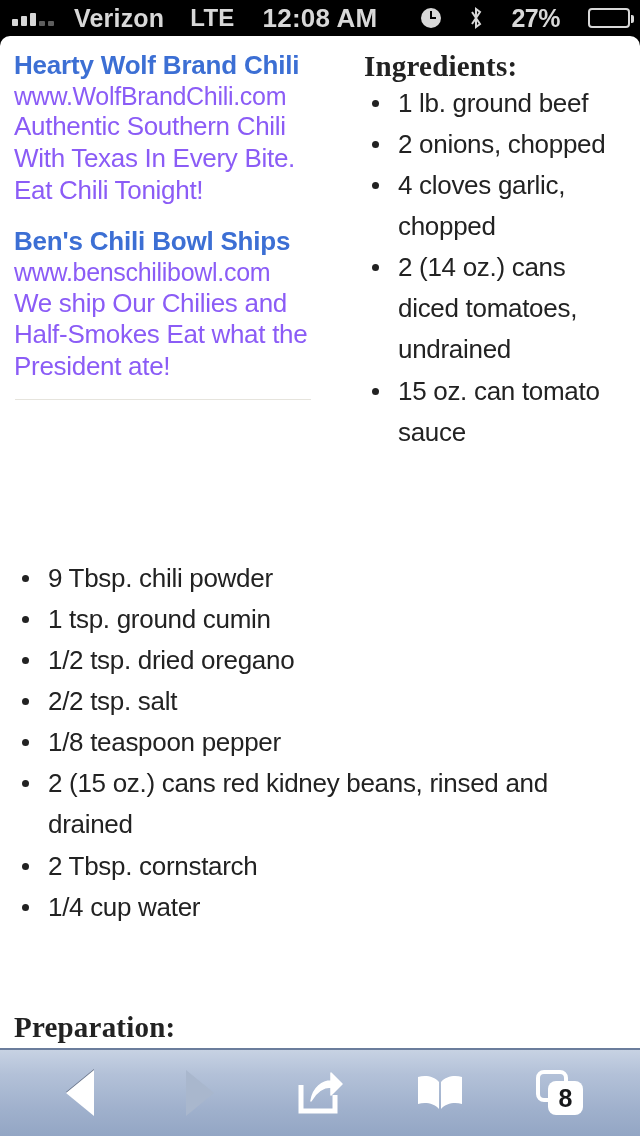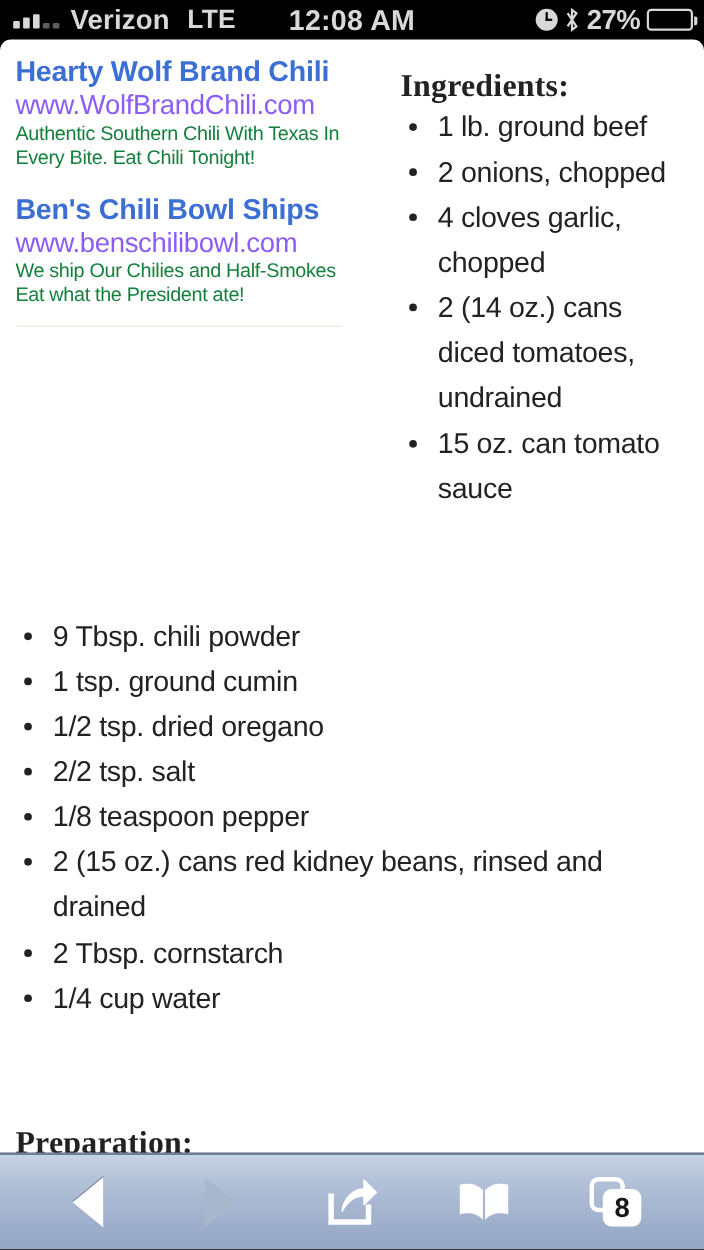--- a/index.html
+++ b/index.html
@@ -33,21 +33,21 @@
     align-items: center;
     color: #d8d8d8;
     font-size: 25px;
     font-weight: bold;
     letter-spacing: 0.2px;
   }
   .sb-left {
     display: flex;
     align-items: center;
     padding-left: 12px;
-    gap: 10px;
+    gap: 20px;
   }
   .signal-bars {
     display: flex;
     align-items: flex-end;
     gap: 3px;
     height: 16px;
   }
   .bar {
     width: 6px;
     background: #d8d8d8;
@@ -64,21 +64,21 @@
     left: 0; right: 0;
     text-align: center;
     font-size: 26px;
     font-weight: bold;
   }
   .sb-right {
     position: absolute;
     right: 10px;
     display: flex;
     align-items: center;
-    gap: 6px;
+    gap: 28px;
   }
   .alarm-icon {
     width: 20px; height: 20px;
     border-radius: 50%;
     background: #d8d8d8;
     position: relative;
   }
   .alarm-icon::after {
     content: "";
     position: absolute;
@@ -158,39 +158,38 @@
     letter-spacing: -0.2px;
   }
   .ad-url {
     color: #8b5cf6;
     font-size: 25px;
     line-height: 1.22;
     letter-spacing: -0.3px;
     word-break: break-all;
   }
   .ad-desc {
-    color: #15803d;
-    font-size: 18px;
+    color: #8b5cf6;
+    font-size: 26px;
     line-height: 1.22;
     letter-spacing: -0.3px;
   }
   .ad-divider {
     height: 1px;
     background: #e6e4dd;
     margin: 16px 10px 0 1px;
     width: 296px;
   }
 
   .section-heading {
     font-family: "Liberation Serif", serif;
     font-weight: bold;
     font-size: 29px;
     color: #222;
     letter-spacing: 0.2px;
-    margin-top: 12px;
   }
 
   ul.reclist {
     list-style: none;
     margin: 0;
     padding: 0;
   }
   ul.reclist li {
     position: relative;
     font-size: 26px;

